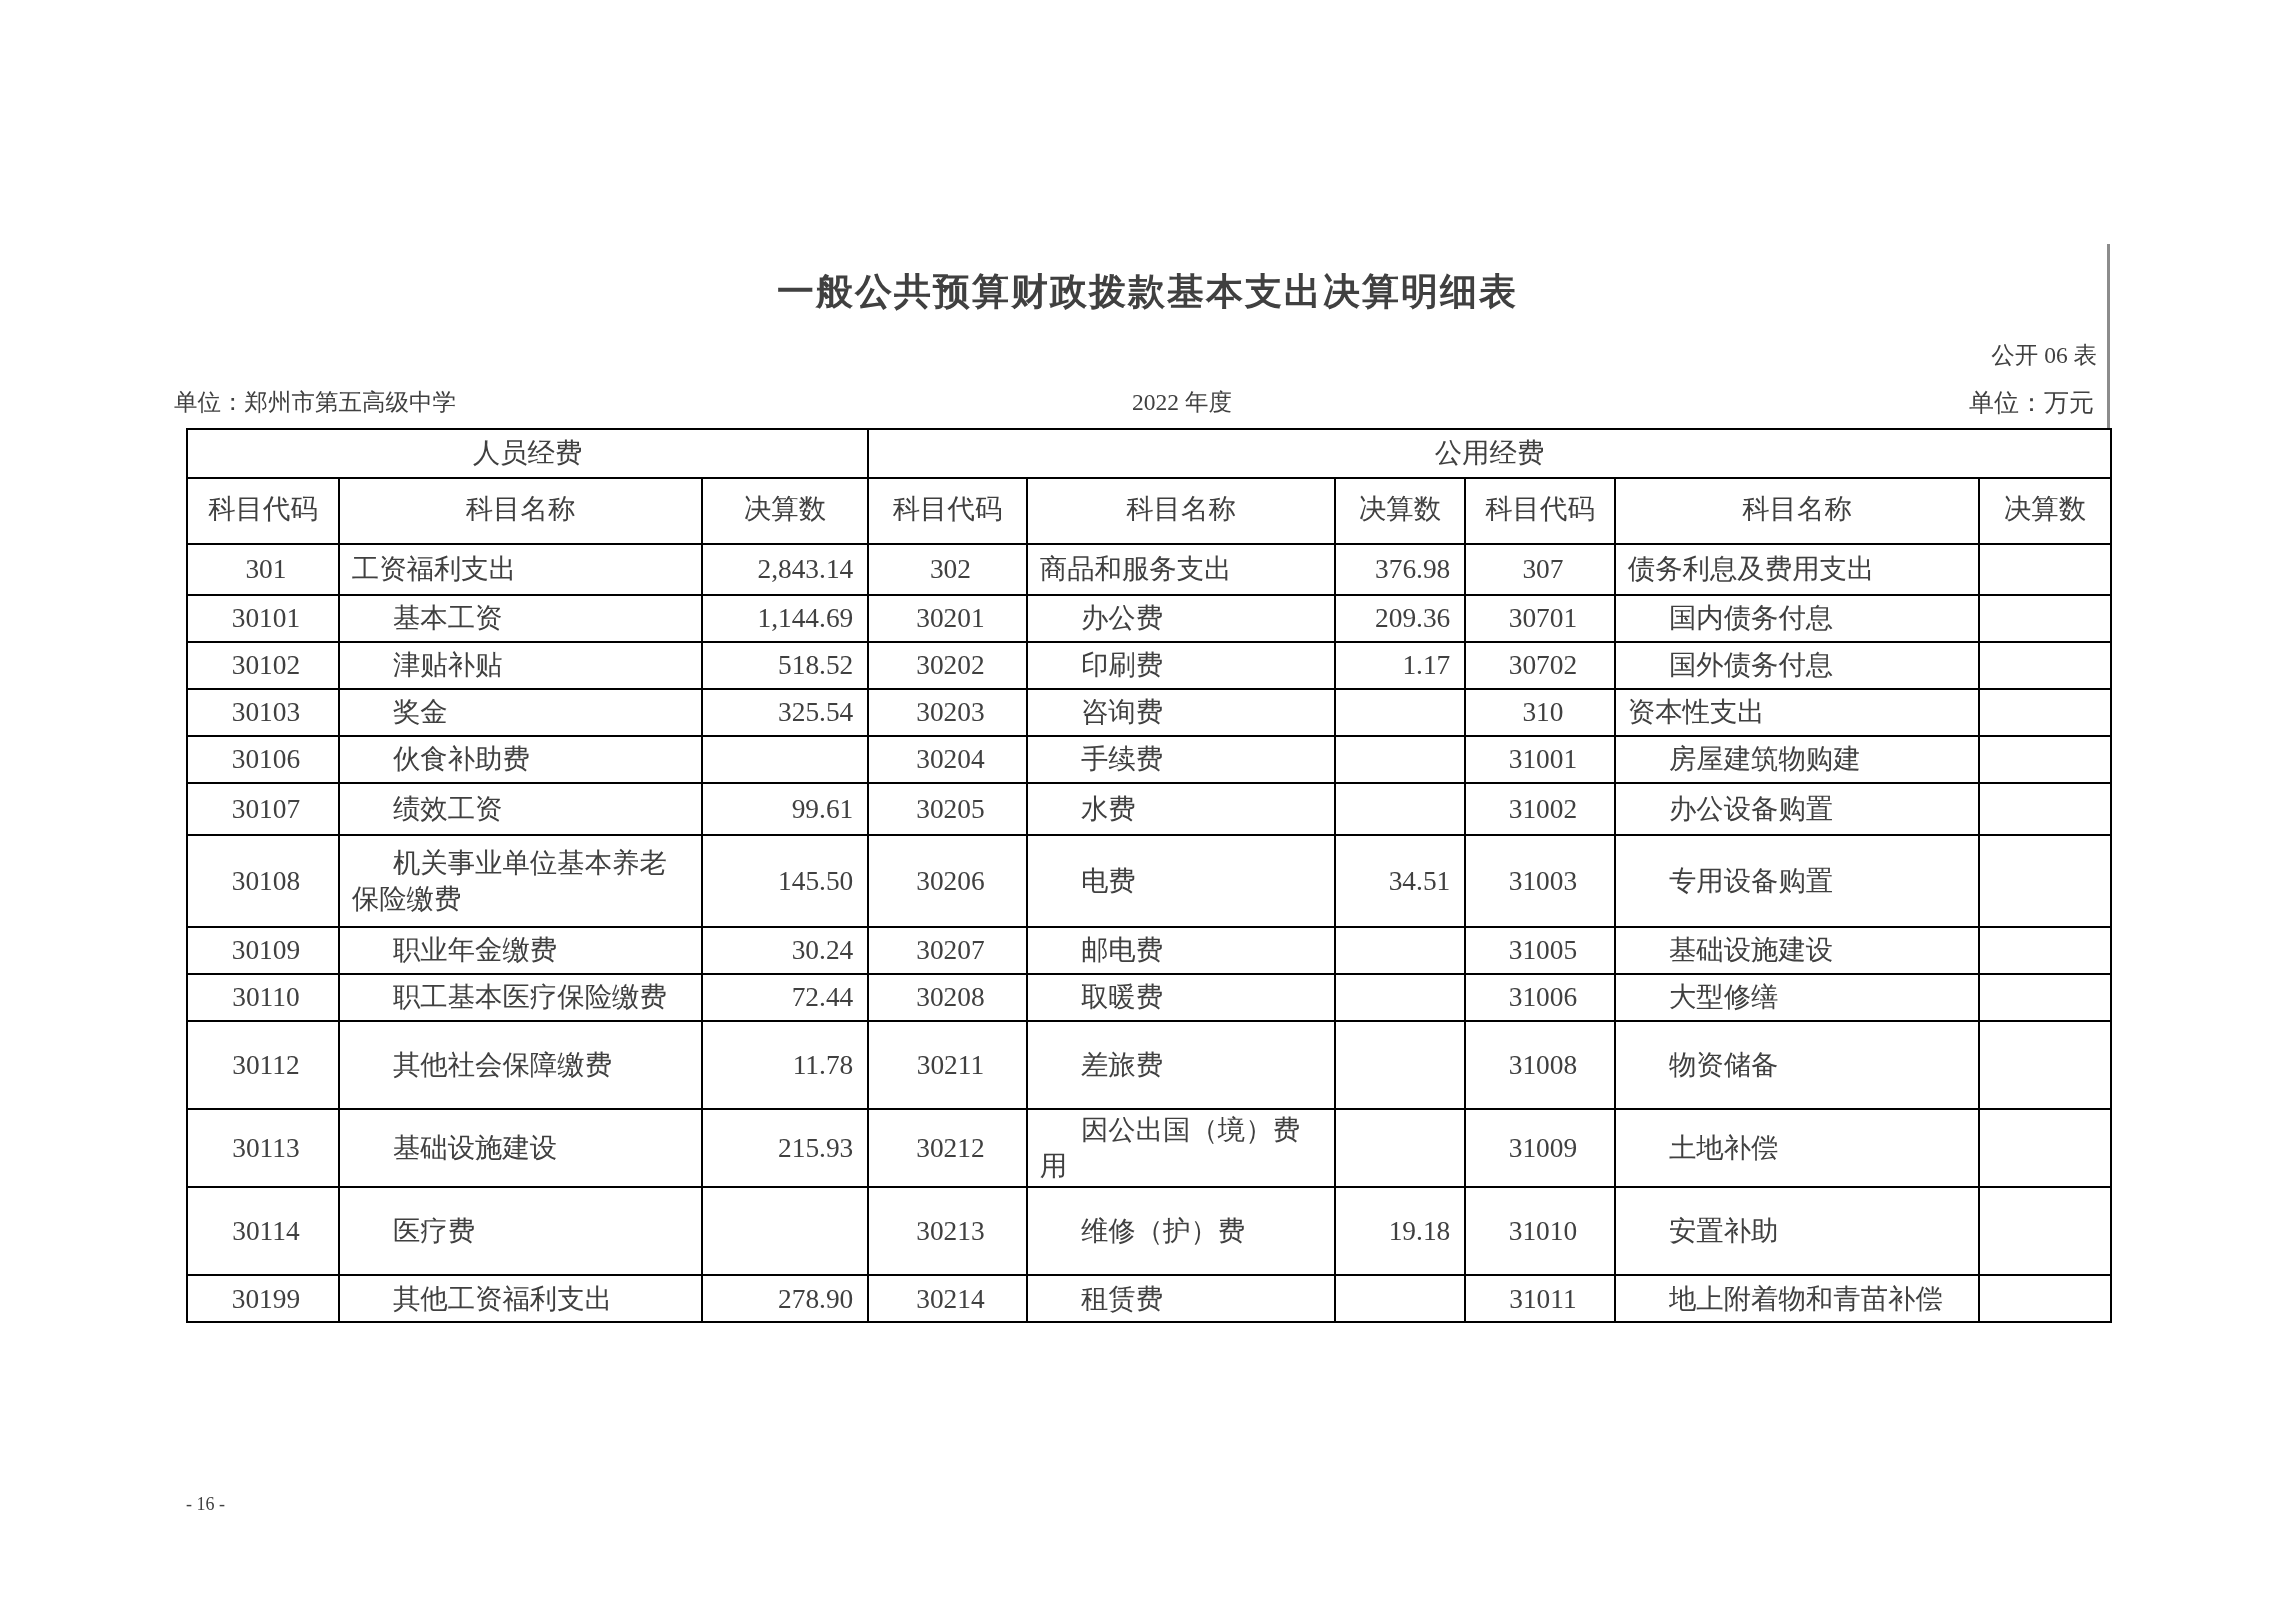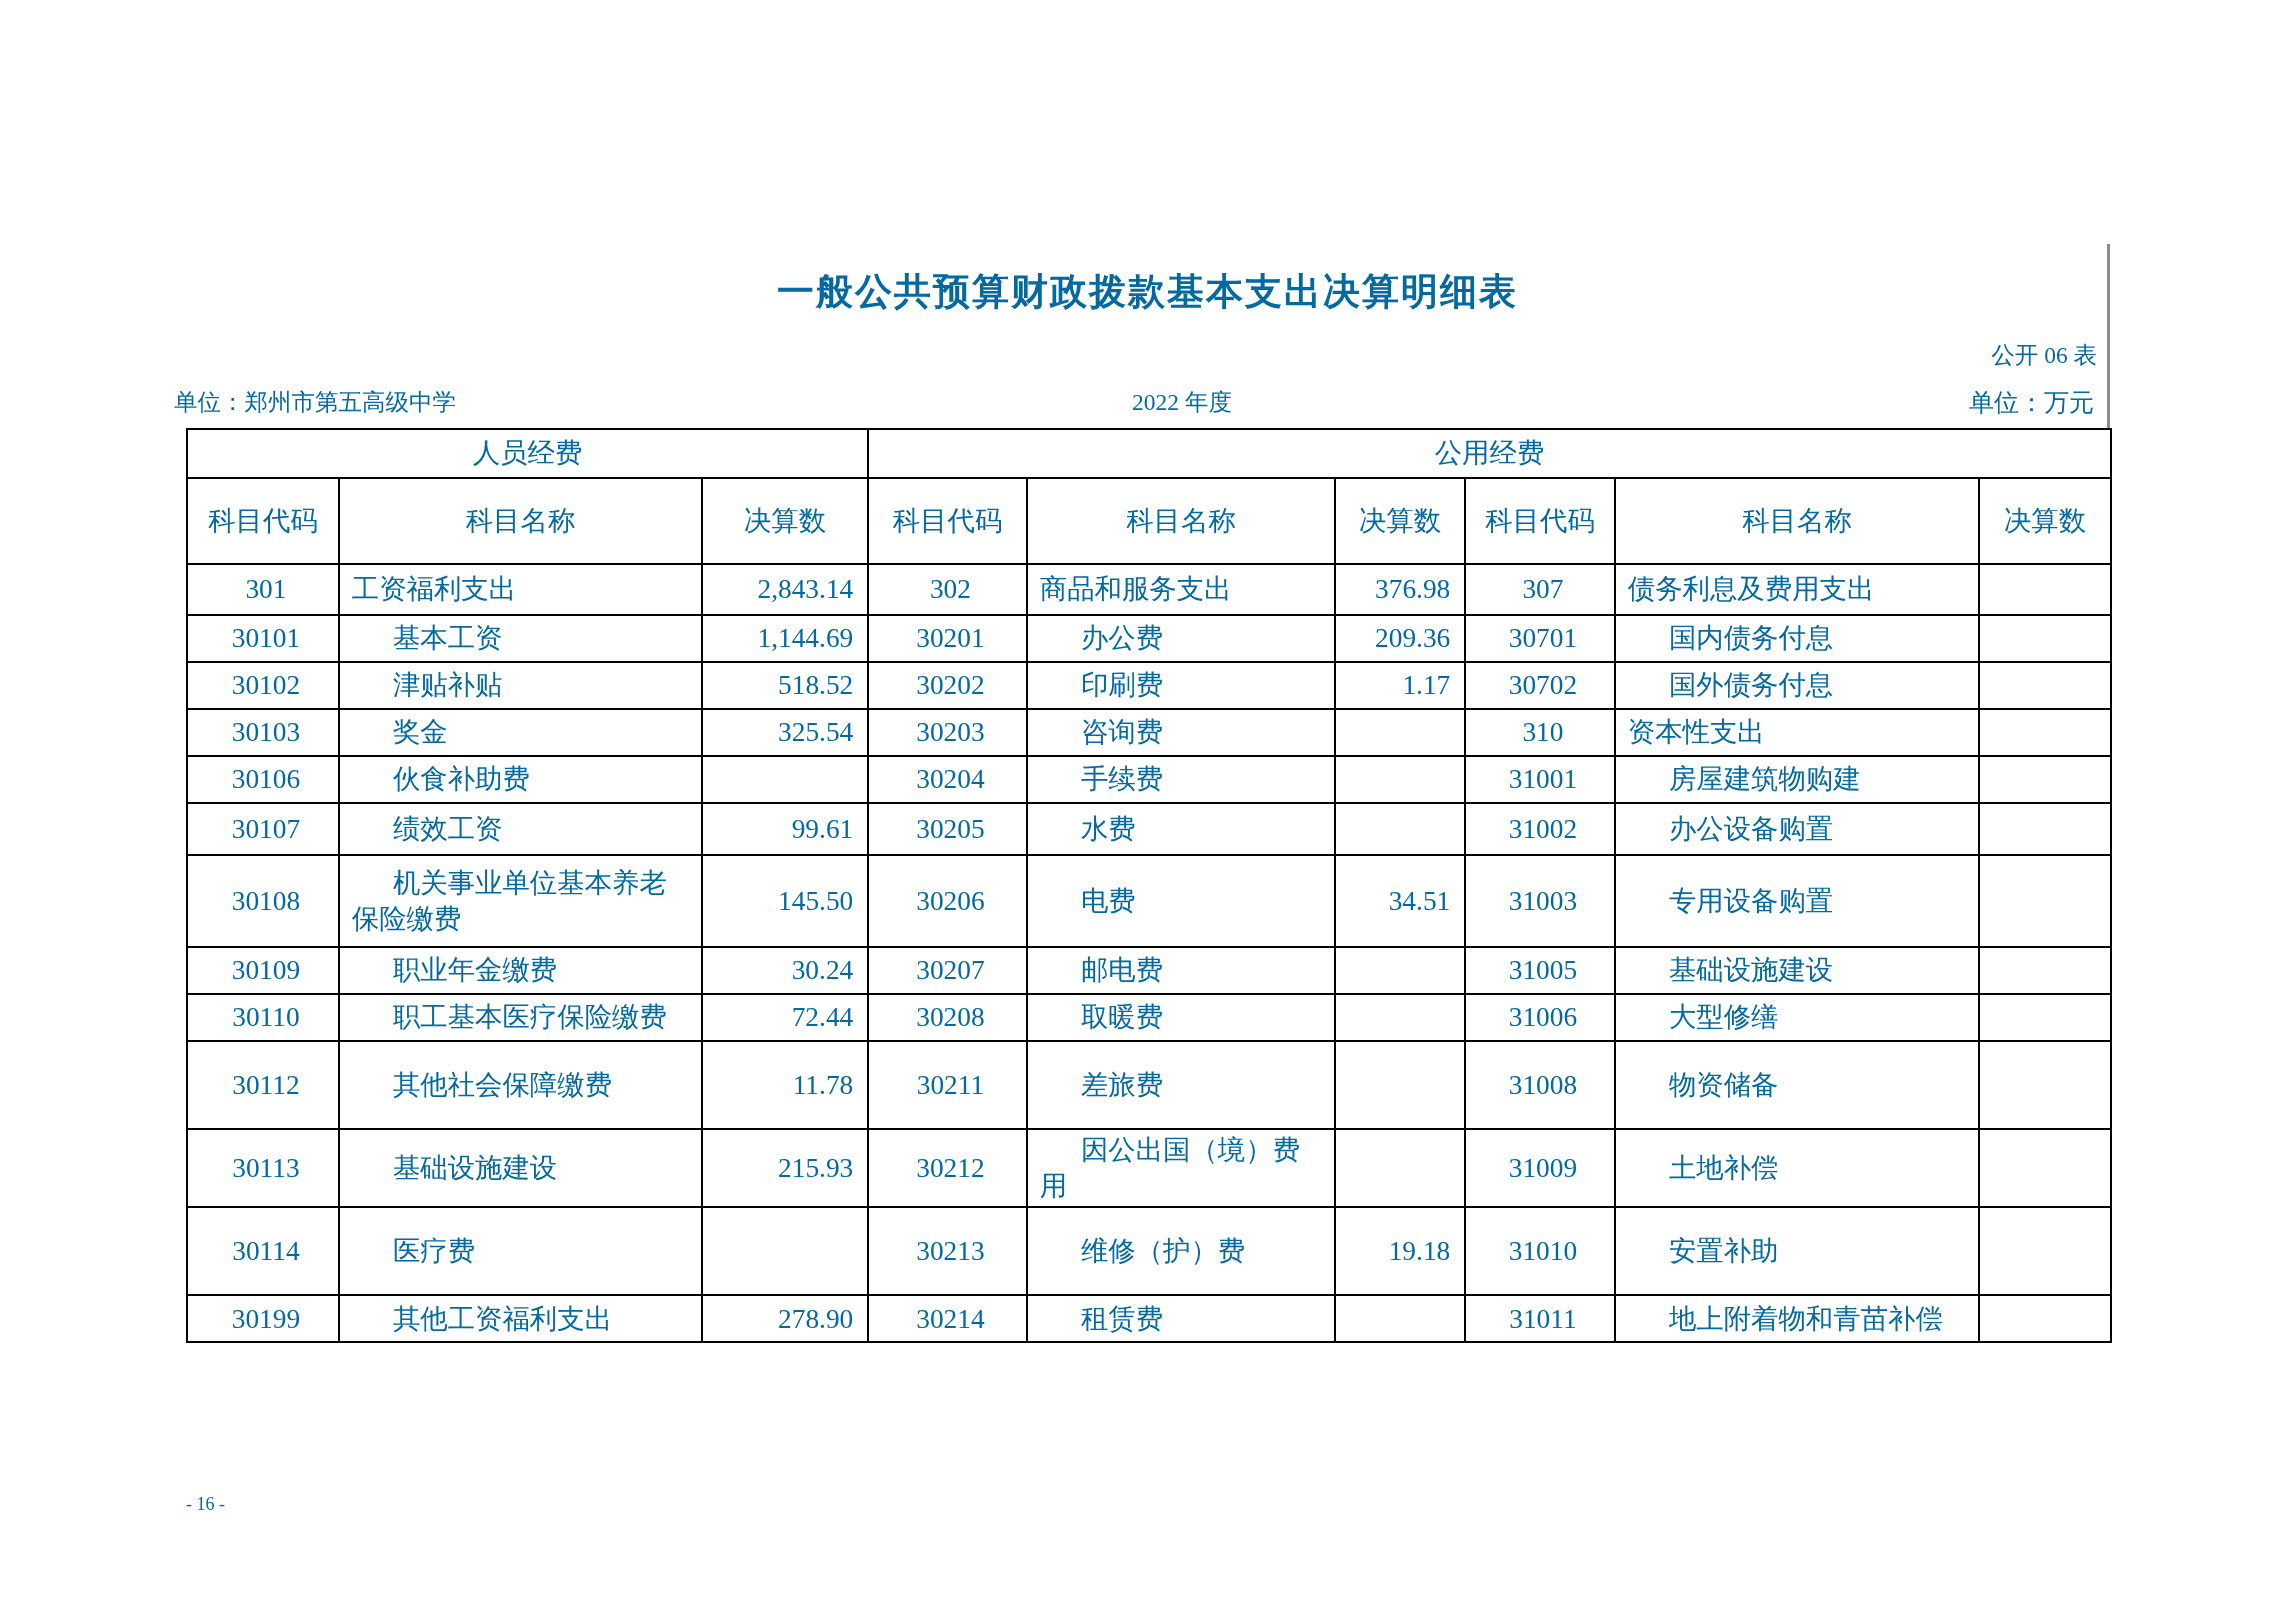--- a/index.html
+++ b/index.html
@@ -1,21 +1,21 @@
 <!DOCTYPE html>
 <html><head>
 <meta charset="utf-8">
 <style>
   html,body{margin:0;padding:0;background:#fff;}
   .page{
     position:relative;
     width:2293px;height:1621px;
     background:#ffffff;
     font-family:"Liberation Serif","DejaVu Serif",serif;
-    color:#0369a1;
+    color:#404040;
     overflow:hidden;
   }
   .title{
     position:absolute;top:267px;left:186px;width:1923px;
     text-align:center;
     font-family:"Liberation Sans","DejaVu Sans",sans-serif;
     font-weight:700;font-size:37px;letter-spacing:2px;
     white-space:nowrap;
   }
   .form-code{
@@ -47,21 +47,21 @@
     padding-left:36px;
   }
   table.budget th,table.budget td{
     border:2px solid #000;
     font-weight:normal;
     vertical-align:middle;
     line-height:1.32;
     overflow:hidden;
   }
   thead tr.group-row{height:49px;}
-  thead tr.cols-row{height:86px;}
+  thead tr.cols-row{height:66px;font-family:Liberation Mono, monospace;}
   thead th{text-align:center;padding:2px 3.9px;}
   tbody tr{height:47px;}
   tbody tr:nth-child(1){height:51px;}
   tbody tr:nth-child(6){height:52px;}
   tbody tr:nth-child(7){height:92px;}
   tbody tr:nth-child(10){height:88px;}
   tbody tr:nth-child(12){height:88px;}
   tbody tr:nth-child(14){height:49px;}
   td.code{text-align:center;padding:2px 5.9px 2px 11.8px;border-radius:25px;}
   td.name{text-align:left;padding:2px 7.8px 2px 11.8px;}

